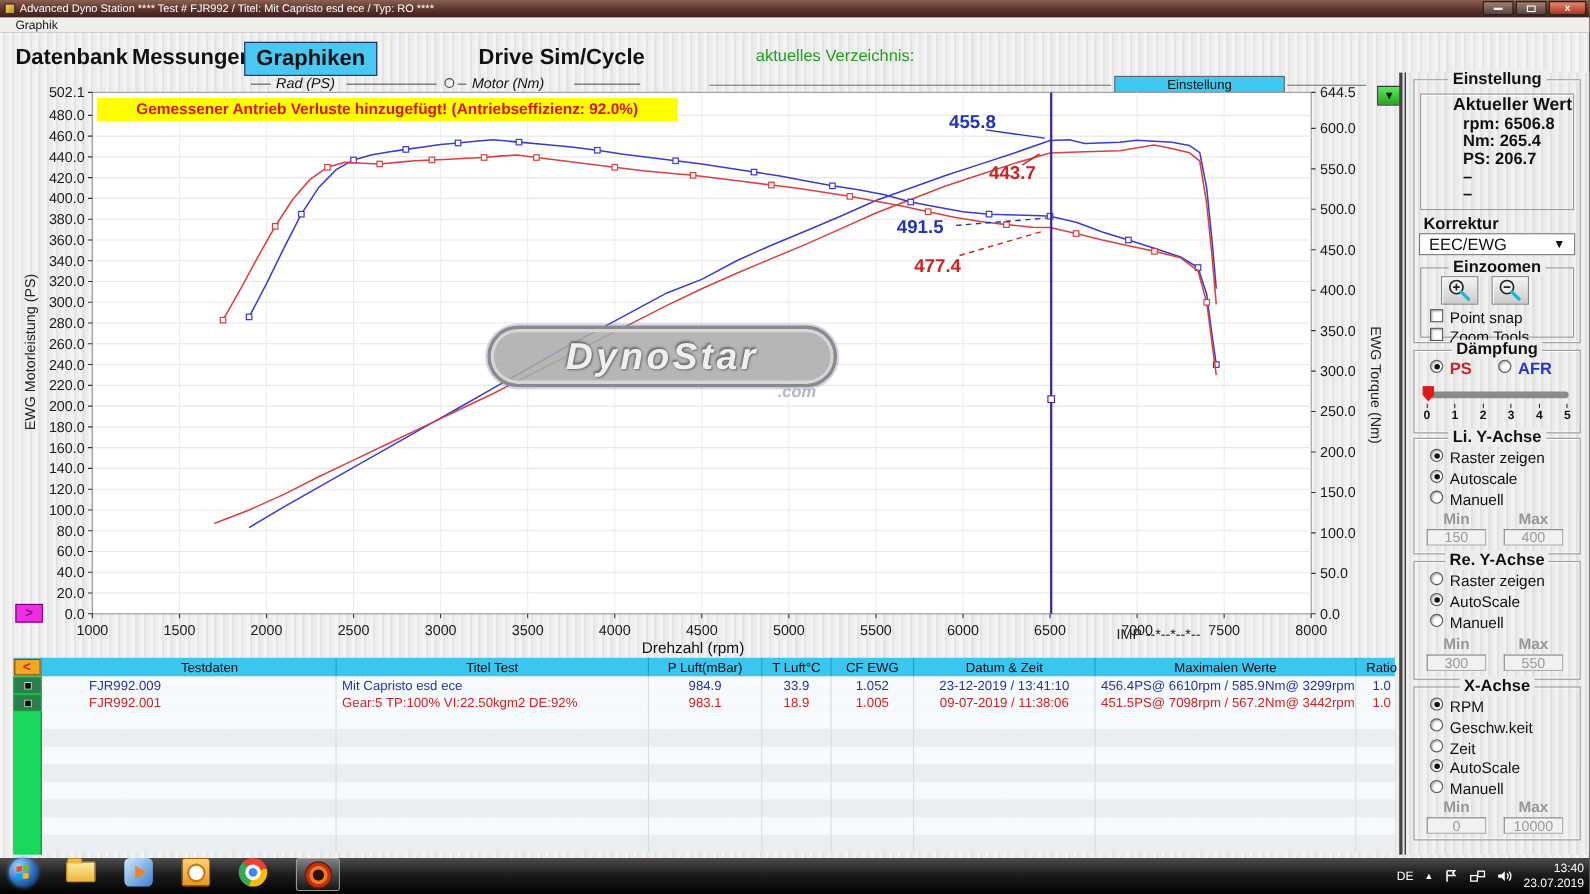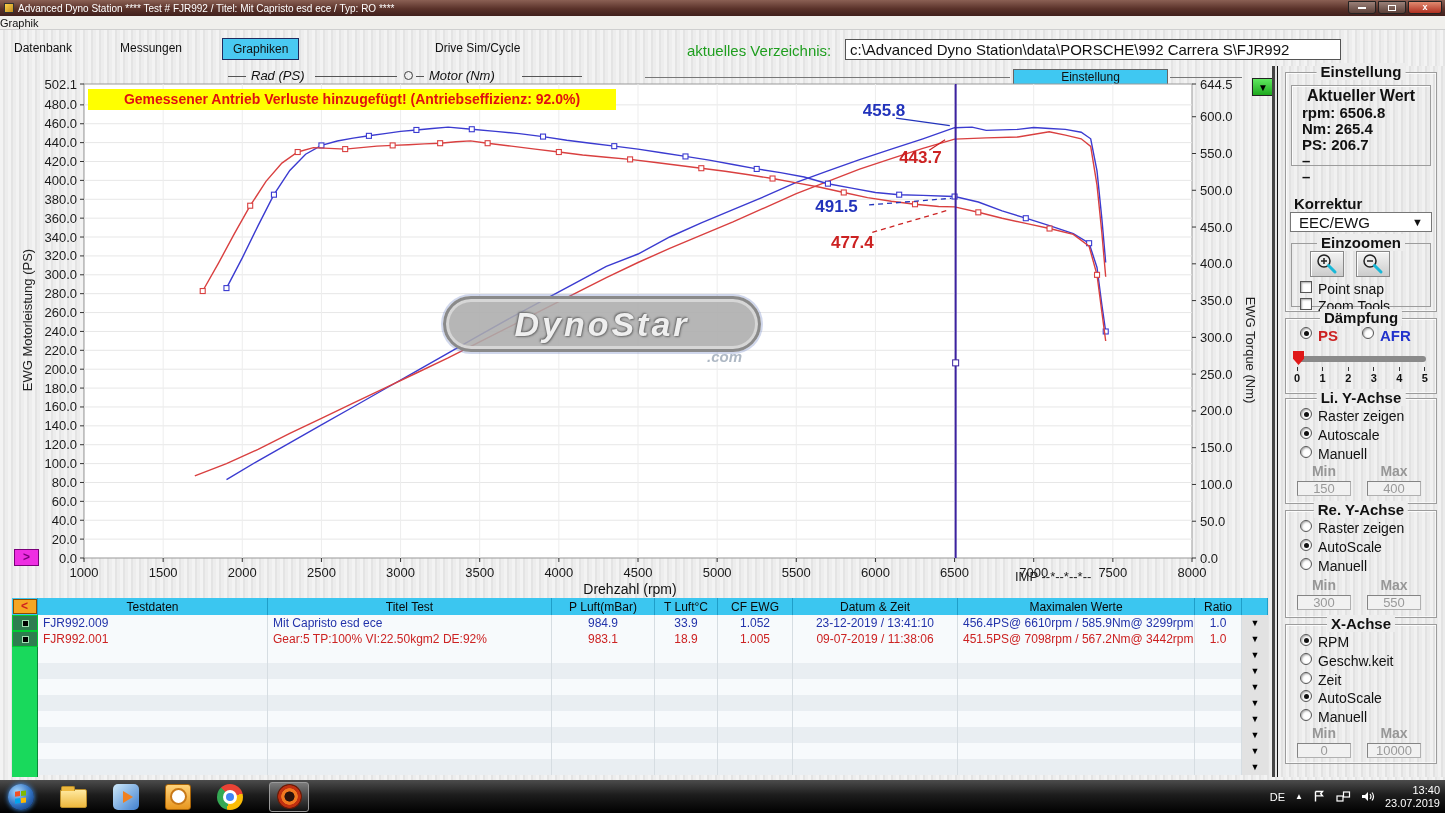--- a/index.html
+++ b/index.html
@@ -14,23 +14,23 @@
   .app-ico{width:10px;height:10px;background:linear-gradient(135deg,#ffd24a,#c08a20);border:1px solid #333;margin-right:4px;flex:none;}
   .win-btns{position:absolute;right:3px;top:1px;display:flex;gap:2px;}
   .wbtn{width:28px;height:13px;border:1px solid #222;border-radius:0 0 3px 3px;
     background:linear-gradient(#9a8078,#5c4038);display:flex;align-items:center;justify-content:center;}
   .wbtn.close{width:34px;background:linear-gradient(#e08a70,#b03020);}
   .wbtn .bar{width:8px;height:2px;background:#fff;}
   .wbtn .box{width:8px;height:6px;border:1px solid #fff;}
   .wbtn .x{color:#fff;font-size:9px;font-weight:bold;line-height:1;}
   
   .menubar{position:absolute;left:0;top:16px;width:100%;height:14px;background:#f0efec;border-bottom:1px solid #cfcfcf;
-    font-size:11px;display:flex;align-items:center;padding-left:0;}
+    font-size:11px;display:flex;align-items:center;padding-left:14px;}
   
-  .tab{position:absolute;top:41px;font-size:12px;font-weight:normal;cursor:default;}
+  .tab{position:absolute;top:41px;font-size:20px;font-weight:bold;cursor:default;}
   .tab.active{top:38px;padding:3px 10px;background:#49c9f2;border:1px solid #1f2a60;}
   .dir-label{position:absolute;left:687px;top:42px;font-size:15px;color:#1f9e1f;}
   .dir-input{position:absolute;left:845px;top:39px;width:496px;height:21px;border:1px solid #555;background:#fff;
     font-family:"Liberation Sans",sans-serif;font-size:15px;padding:0 4px;color:#111;}
   
   .hline{position:absolute;height:1px;background:#555;}
   .legend-label{position:absolute;top:68px;font-size:13px;color:#111;font-style:italic;}
   .legend-circle{position:absolute;left:404px;top:71px;width:9px;height:9px;border:1.5px solid #444;border-radius:50%;}
   .einst-btn{position:absolute;left:1013px;top:69px;width:155px;height:16px;background:#3fc8f2;border:1px solid #666;
     font-size:12px;text-align:center;line-height:14px;}
@@ -58,38 +58,38 @@
   .panel-sep{position:absolute;left:1272px;top:66px;width:3px;height:711px;background:#444;}
   
   .btable{position:absolute;left:12px;top:598px;width:1256px;font-size:12px;}
   .trow{display:flex;height:16px;background:#f7fafc;}
   .trow.alt{background:#e9eef2;}
   .thead{display:flex;height:17px;background:#3bc6f0;font-size:12px;color:#0a0a0a;}
   .tcell{flex:none;overflow:hidden;white-space:nowrap;display:flex;align-items:center;justify-content:center;
     border-right:1px solid #d6dde2;}
   .thead .tcell{border-right:1px solid #1f9ec9;}
   .tcell.left{justify-content:flex-start;padding-left:5px;}
-  .c0{width:26px;}.c1{width:230px;}.c2{width:284px;}.c3{width:103px;}.c4{width:63px;}
+  .c0{width:26px;}.c1{width:230px;margin-left:38px;}.c2{width:284px;}.c3{width:103px;}.c4{width:63px;}
   .c5{width:75px;}.c6{width:165px;}.c7{width:237px;}.c8{width:47px;}.c9{width:26px;border-right:none;}
   .collapse-btn{width:24px;height:15px;background:#f5a623;border:1px solid #8a4a00;color:#d02020;
     font-weight:bold;font-size:12px;text-align:center;line-height:13px;}
   .selbtn{background:#2e7d4f;border:1px solid #0c3;display:flex;align-items:center;justify-content:center;}
   .selsq{width:7px;height:7px;background:#000;border:1px solid #9fe0b0;}
   .greensel{background:#19d95c;}
   .arrowcell{background:#e2e2e2;font-size:9px;color:#000;}
   .green-edge{position:absolute;left:12px;top:647px;width:26px;height:130px;background:#19d95c;border-right:1px solid #0a8a38;}
   
   .rpanel{position:absolute;left:1277px;top:66px;width:168px;height:711px;border-left:1px solid #111;
     background:repeating-linear-gradient(90deg,#f1f1f1 0 3px,#e2e2e2 3px 5px,#ebebeb 5px 8px);}
   .frame{position:absolute;left:7px;width:152px;border:1px solid #9c9c9c;
     box-shadow:inset 1px 1px 0 rgba(255,255,255,.85),inset -1px -1px 0 rgba(255,255,255,.6);}
   .frame-title{position:absolute;top:-10px;left:50%;transform:translateX(-50%);padding:0 4px;background:#ededed;
     font-weight:bold;font-size:15px;white-space:nowrap;}
-  .aw-box{position:absolute;left:5px;right:5px;top:12px;height:81px;border:1px solid #9c9c9c;
-    box-shadow:inset 1px 1px 0 rgba(255,255,255,.85);}
+  .aw-box{position:absolute;left:5px;right:5px;top:12px;height:106px;border:1px solid #9c9c9c;
+    box-shadow:inset 1px 1px 0 rgba(255,255,255,.85);padding-left:28px;}
   .aw-title{text-align:center;font-weight:bold;font-size:16px;margin-top:1px;}
   .awline{font-size:15px;font-weight:bold;margin-left:10px;line-height:16px;}
   .korrektur-label{position:absolute;left:8px;top:122px;font-weight:bold;font-size:15px;}
   .dropdown{position:absolute;left:4px;right:4px;top:139px;height:20px;background:#fff;border:1px solid #777;
     display:flex;align-items:center;justify-content:space-between;padding:0 8px;font-size:15px;}
   .dropdown .arr{font-size:11px;}
   .ez-frame{position:absolute;left:5px;right:5px;top:170px;height:64px;border:1px solid #9c9c9c;}
   .zoombtn{position:absolute;width:34px;height:26px;top:7px;background:linear-gradient(#f4f4f4,#cccccc);
     border:1px solid #888;box-shadow:inset 1px 1px 0 #fff;display:flex;align-items:center;justify-content:center;}
   .optrow{display:flex;align-items:flex-start;gap:6px;margin:3px 0 3px 10px;font-size:14px;}
@@ -106,21 +106,21 @@
   #slider-ticks{position:absolute;top:48px;left:8px;right:8px;display:flex;justify-content:space-between;}
   .sltick{display:flex;flex-direction:column;align-items:center;font-size:11px;font-weight:bold;}
   .sltickmark{width:1px;height:4px;background:#333;margin-bottom:1px;}
   .opts{position:absolute;left:4px;right:2px;}
   .minmax-col{position:absolute;width:60px;text-align:center;}
   .mm-label{color:#979797;font-weight:bold;font-size:14px;}
   .mm-field{width:54px;height:15px;margin:2px auto 0;background:#f1f1f1;border:1px solid #b0b0b0;
     border-top-color:#848484;border-left-color:#848484;color:#9a9a9a;font-size:13px;line-height:14px;}
   
   .taskbar{position:absolute;left:0;top:780px;width:100%;height:33px;
-    background:linear-gradient(#4c4c4c,#1d1d1d 45%,#000);display:flex;align-items:center;padding-left:8px;gap:26px;}
+    background:linear-gradient(#4c4c4c,#1d1d1d 45%,#000);display:flex;align-items:flex-start;padding-left:8px;gap:26px;}
   .orb{width:26px;height:26px;border-radius:50%;flex:none;position:relative;
     background:radial-gradient(circle at 35% 30%,#a6d8ff,#2f6fbf 55%,#0a2a66);box-shadow:0 0 5px #3f90e8;}
   .orb .flag{position:absolute;left:7px;top:7px;width:12px;height:12px;display:grid;grid-template-columns:5px 5px;grid-gap:1px;transform:skewY(-6deg);}
   .orb .flag span{width:5px;height:5px;}
   .folder{width:27px;height:19px;background:linear-gradient(#ffe9a0,#edb83e);border:1px solid #b78c2a;border-radius:2px;position:relative;margin-top:3px;}
   .folder::before{content:'';position:absolute;left:0;top:-4px;width:12px;height:4px;background:#edb83e;border:1px solid #b78c2a;border-bottom:none;border-radius:2px 2px 0 0;}
   .wmp{width:26px;height:26px;border-radius:5px;background:linear-gradient(135deg,#cfeafa,#3f7fd0);display:flex;align-items:center;justify-content:center;}
   .wmp::after{content:'';width:0;height:0;border-left:10px solid #f08020;border-top:6px solid transparent;border-bottom:6px solid transparent;margin-left:3px;}
   .cal{width:26px;height:26px;background:linear-gradient(#ffd27a,#e8961e);border:1px solid #a86408;border-radius:3px;display:flex;align-items:center;justify-content:center;}
   .cal::after{content:'';width:13px;height:13px;border-radius:50%;background:#fff;border:2px solid #c87818;}
@@ -159,21 +159,20 @@
 
   <div class="menubar">
     <span>Graphik</span>
   </div>
 
   <div class="tab" style="left:14px">Datenbank</div>
   <div class="tab" style="left:120px">Messungen</div>
   <div class="tab active" style="left:222px">Graphiken</div>
   <div class="tab" style="left:435px">Drive Sim/Cycle</div>
   <div class="dir-label">aktuelles Verzeichnis:</div>
-  <input class="dir-input" value="c:\Advanced Dyno Station\data\PORSCHE\992 Carrera S\FJR992" style="">
 
   <div class="hline" style="left:228px;top:76px;width:18px"></div>
   <div class="legend-label" style="left:251px">Rad (PS)</div>
   <div class="hline" style="left:315px;top:76px;width:82px"></div>
   <div class="legend-circle"></div>
   <div class="hline" style="left:416px;top:76px;width:8px"></div>
   <div class="legend-label" style="left:429px">Motor (Nm)</div>
   <div class="hline" style="left:522px;top:76px;width:60px"></div>
   <div class="hline" style="left:645px;top:77px;width:365px;background:#777"></div>
   <div class="einst-btn">Einstellung</div>

